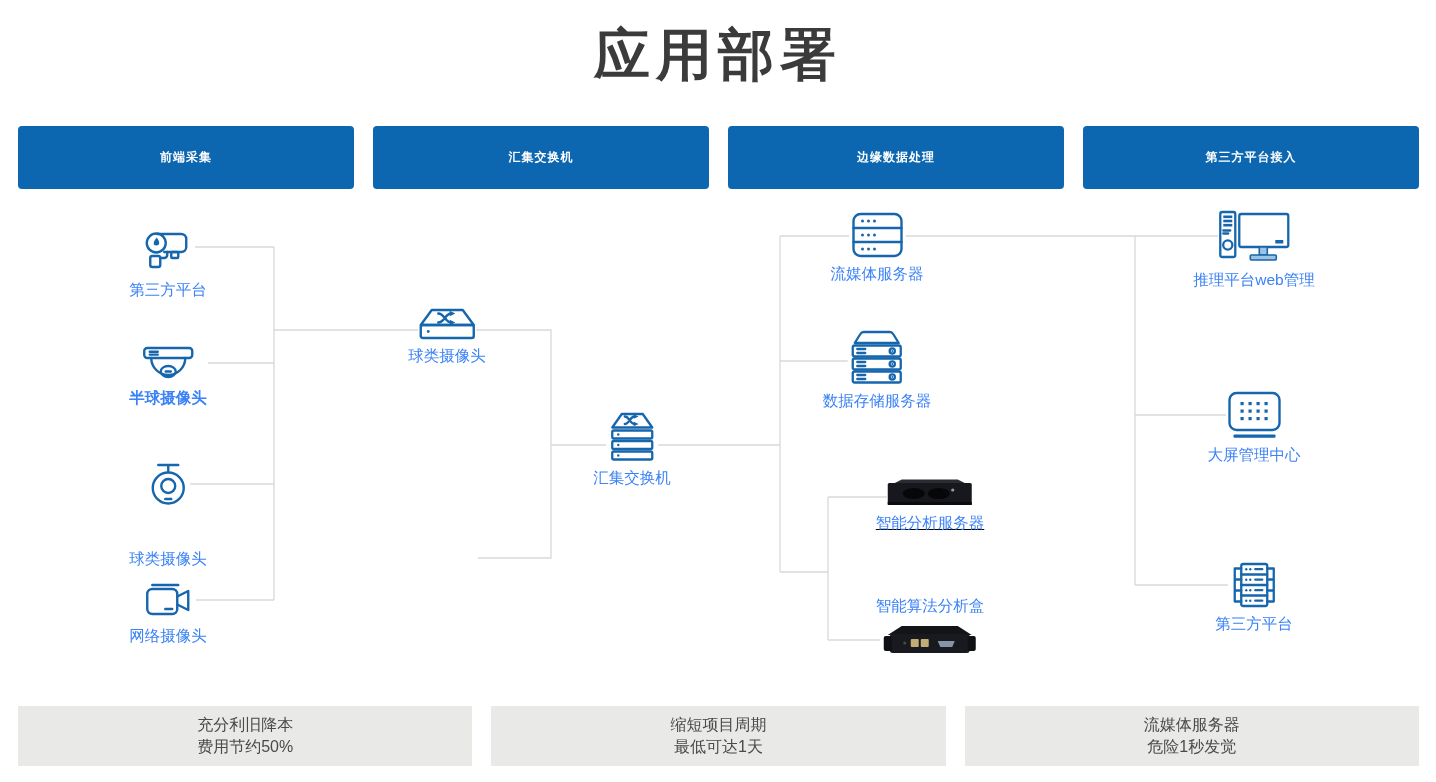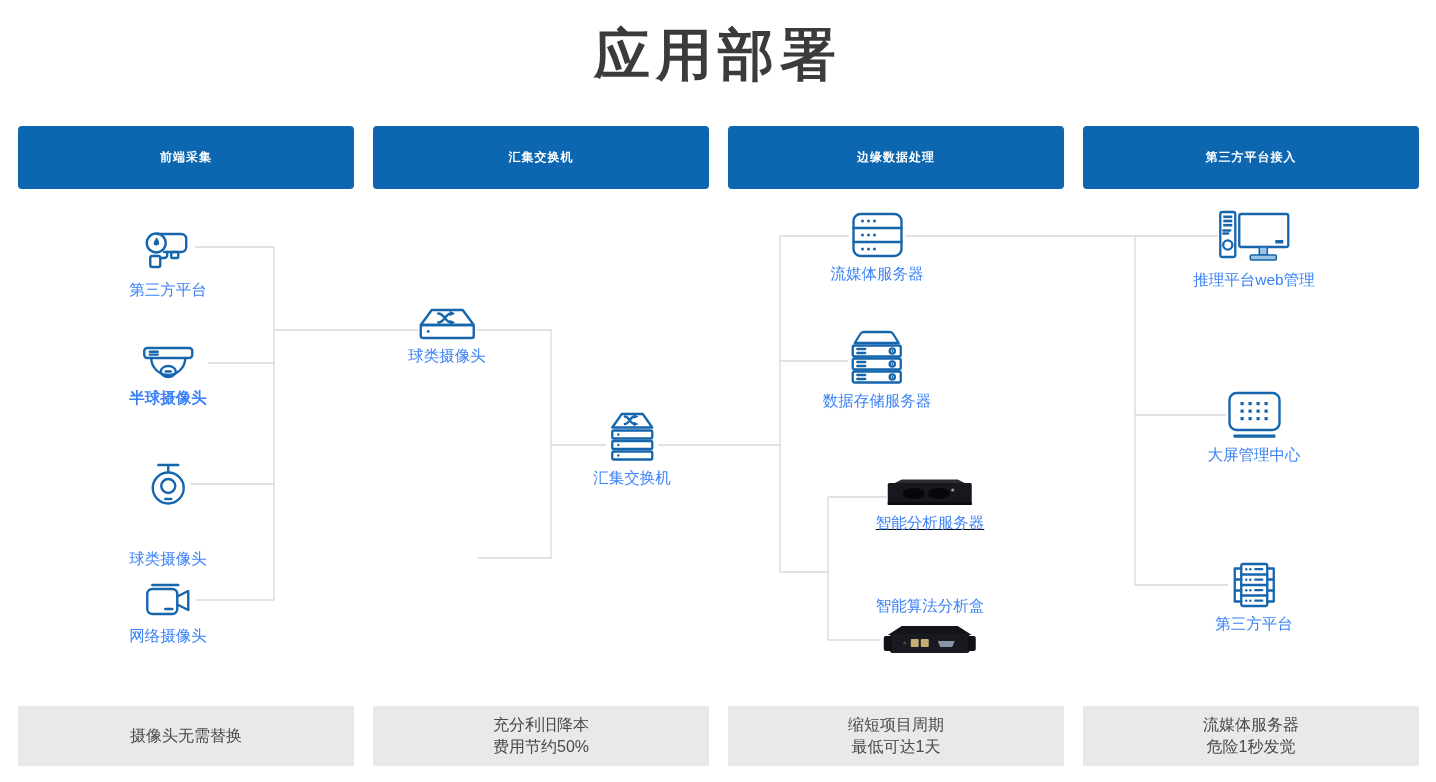--- a/index.html
+++ b/index.html
@@ -290,24 +290,20 @@
           <path d="M13 6.5 H6.5 V39.5 H13 M6.5 17.5 H13 M6.5 28.5 H13"></path>
           <path d="M39 6.5 H45.5 V39.5 H39 M45.5 17.5 H39 M45.5 28.5 H39"></path>
         </g>
       </svg>
     </span>
     <span class="lbl">第三方平台</span>
   </div>
 
   <div class="ftr-row">
     <div class="ftr">
-      <div>摄像头无需替换</div>
-      <div></div>
-    </div>
-    <div class="ftr">
       <div>充分利旧降本</div>
       <div>费用节约50%</div>
     </div>
     <div class="ftr">
       <div>缩短项目周期</div>
       <div>最低可达1天</div>
     </div>
     <div class="ftr">
       <div>流媒体服务器</div>
       <div>危险1秒发觉</div>

